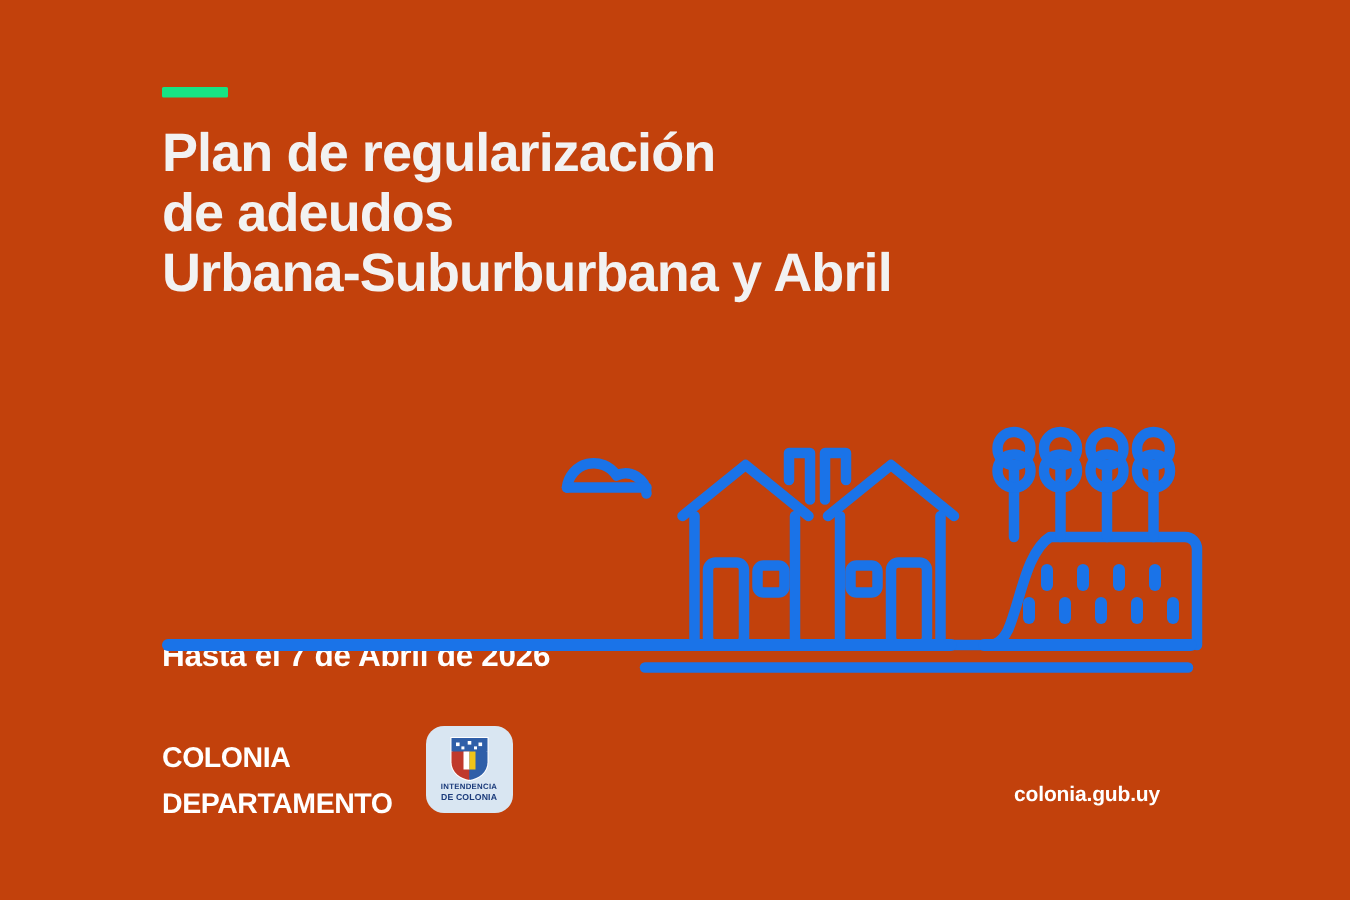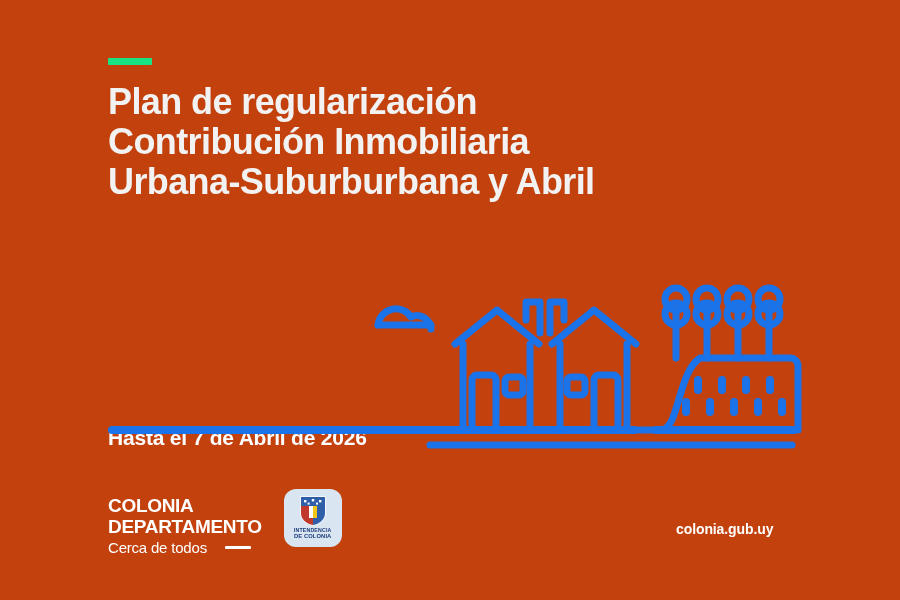--- a/index.html
+++ b/index.html
@@ -84,21 +84,21 @@
     line-height: 1;
   }
   .brand-words .w1,
   .brand-words .w2 {
     display: block;
     font-weight: bold;
     font-size: 19px;
     letter-spacing: -0.3px;
     margin-top: 16px;
   }
-  .brand-words .w2 { margin-top: 2px; }
+  .brand-words .w2 { margin-top: 12px; }
   .brand-tagrow {
     display: flex;
     align-items: center;
     margin-top: 4px;
   }
   .brand-words .w3 {
     font-size: 15px;
     font-weight: normal;
     letter-spacing: -0.2px;
   }
@@ -148,21 +148,21 @@
 </style>
 </head>
 <body>
 
 <div id="poster">
 
   <div class="accent-rule"></div>
 
   <div class="headline">
     <span class="hl-line">Plan de regularización</span>
-    <span class="hl-line">Contribución Inmobiliaria</span>
+    <span class="hl-line">de adeudos</span>
     <span class="hl-line">Urbana-Suburburbana y Abril</span>
   </div>
 
   <div class="date-line">Hasta el 7 de Abril de 2026</div>
 
   <svg class="illustration" viewBox="0 0 900 170">
     <g fill="none" stroke="#1a73e8" stroke-width="7" stroke-linecap="round" stroke-linejoin="round">
 
       <g>
         <path d="M378 45 a18 18 0 0 1 33 -8 a14 14 0 0 1 20 12 l0 0"></path>
@@ -228,24 +228,20 @@
     </g>
 
     <rect x="108" y="146" width="530" height="8" rx="4" fill="#1a73e8"></rect>
     <rect x="652" y="146" width="146" height="8" rx="4" fill="#1a73e8"></rect>
   </svg>
 
   <div class="brand">
     <div class="brand-words">
       <span class="w1">COLONIA</span>
       <span class="w2">DEPARTAMENTO</span>
-      <div class="brand-tagrow">
-        <span class="w3">Cerca de todos</span>
-        <span class="brand-dash"></span>
-      </div>
     </div>
 
     <div class="crest-badge">
       <svg width="26" height="30" viewBox="0 0 26 30">
         <path d="M1 1 H25 V17 C25 24 19 28 13 29 C7 28 1 24 1 17 Z" fill="#2f5fa8" stroke="#ffffff" stroke-width="1.4"></path>
         <path d="M1 1 H25 V10 H1 Z" fill="#2f5fa8"></path>
         <path d="M1 10 H13 V29 C7 28 1 24 1 17 Z" fill="#c0392b"></path>
         <path d="M13 10 H25 V17 C25 24 19 28 13 29 Z" fill="#2f5fa8"></path>
         <path d="M9 10 L13 10 L13 22 L9 22 Z" fill="#ffffff"></path>
         <path d="M13 10 L17 10 L17 22 L13 22 Z" fill="#f0c419"></path>

